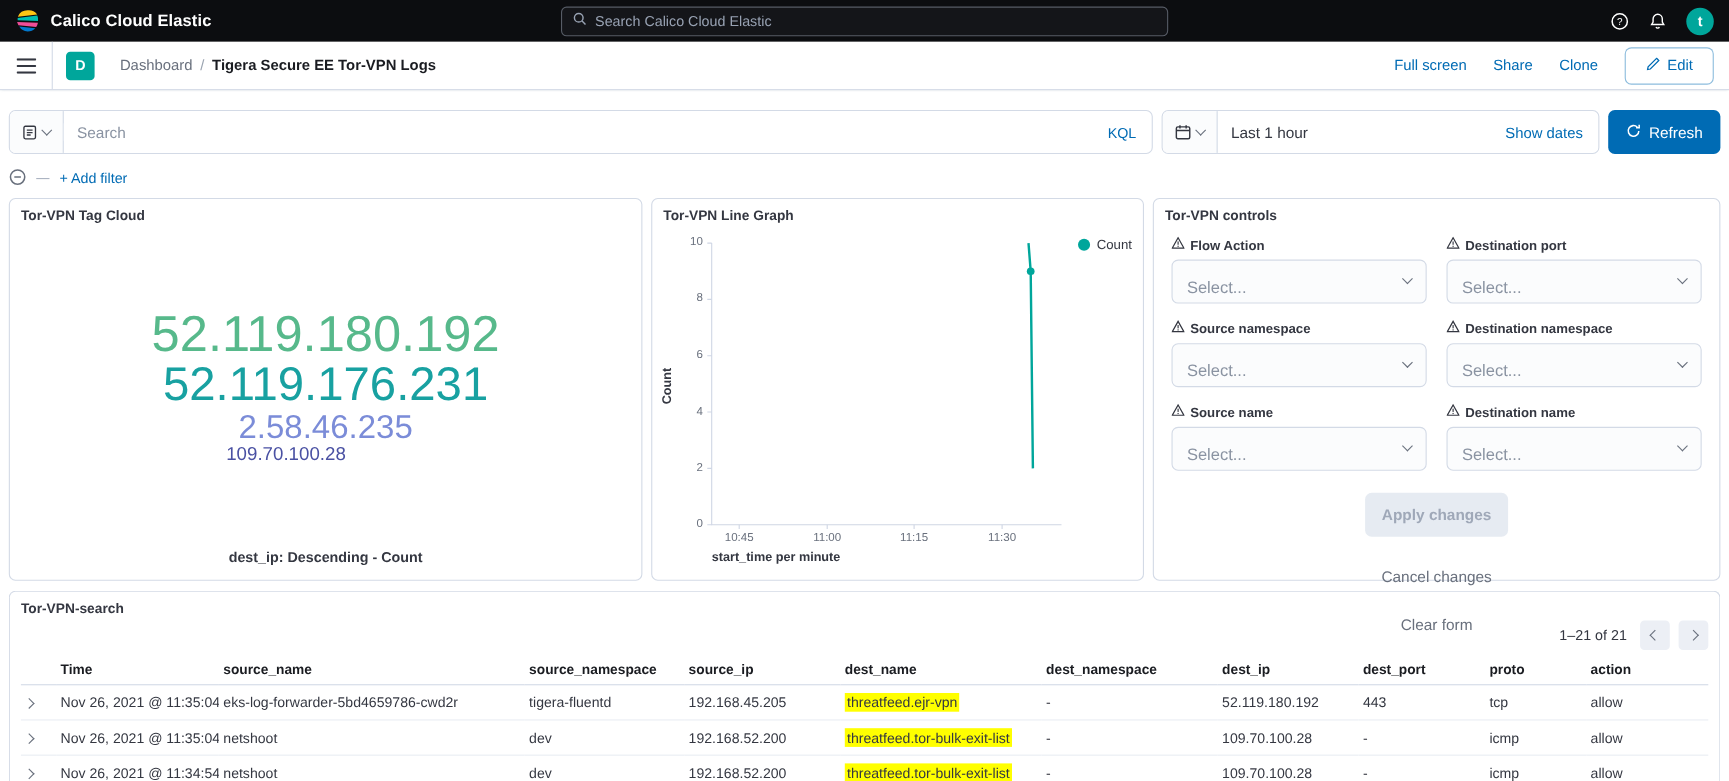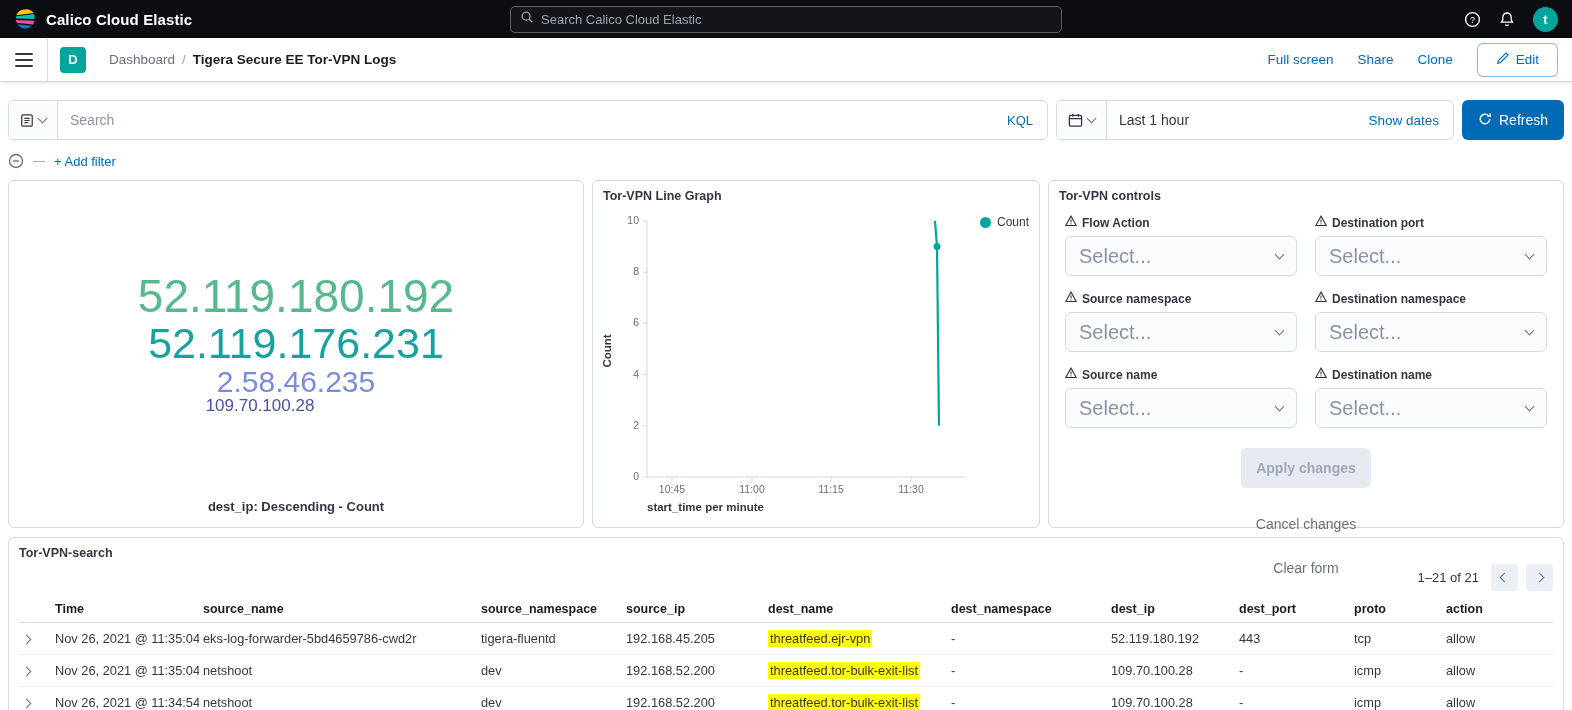--- a/index.html
+++ b/index.html
@@ -85,22 +85,22 @@
   .legend { position:absolute; right:0; top:8px; display:flex; align-items:center; gap:6px;
     font-size:12px; color:#343741; }
   .legend-dot { width:11px; height:11px; border-radius:50%; background:#00a69b; }
 
   .panel-controls { flex:1; }
   .controls-grid { display:grid; grid-template-columns:1fr 1fr; column-gap:18px; row-gap:15px;
     margin-top:12px; padding:0 6px; }
   .field-label { display:flex; align-items:center; gap:5px; font-size:12px; font-weight:700;
     color:#343741; margin-bottom:6px; }
   .select { height:40px; background:#fbfcfd; border:1px solid #d3dae6; border-radius:6px;
-    display:flex; align-items:center; justify-content:space-between; padding:16px 13px;
-    font-size:20px; color:#8a93a2; cursor:pointer; }
+    display:flex; justify-content:space-between; padding:16px 13px;
+    font-size:15px; color:#8a93a2; cursor:pointer; }
   .controls-actions { display:flex; align-items:center; gap:28px; margin-top:20px; padding:0 6px;flex-direction:column; }
   .apply-btn { height:40px; padding:0 15px; background:#e6ebf2; color:#9fa8b8; font-weight:600;
     font-size:14px; border:none; border-radius:6px; cursor:not-allowed; font-family:inherit; }
   .text-btn { color:#69707d; font-size:14px; cursor:pointer; background:none; border:none; font-family:inherit; }
 
   
   .panel-table { margin:9px 8px 0; background:#fff; border:1px solid #d3dae6; border-radius:6px 6px 0 0;
     border-bottom:none; padding:8px 10px 0; height:177px; }
   .table-top { display:flex; justify-content:flex-end; align-items:center; gap:8px; margin-top:4px; }
   .pag-text { font-size:13px; color:#343741; margin-right:4px; }
@@ -240,20 +240,21 @@
       <line x1="5" y1="8" x2="11" y2="8" stroke="#69707d" stroke-width="1.4"></line>
     </svg>
   </span>
   <span class="filter-dash">—</span>
   <span class="add-filter">+ Add filter</span>
 </div>
 
 <div class="panels">
 
   <section class="panel panel-tagcloud">
+    <div class="panel-title">Tor-VPN Tag Cloud</div>
     <div class="tagcloud">
       <span class="tag tag-0" style="color: rgb(87, 185, 139); font-size: 46px;">52.119.180.192</span>
       <span class="tag tag-1" style="color: rgb(24, 161, 161); font-size: 43px;">52.119.176.231</span>
       <span class="tag tag-2" style="color: rgb(123, 140, 216); font-size: 30px;">2.58.46.235</span>
       <span class="tag tag-3" style="color: rgb(74, 81, 163); font-size: 17px;">109.70.100.28</span>
     </div>
     <div class="tc-caption">dest_ip: Descending - Count</div>
   </section>
 
   <section class="panel panel-line">

